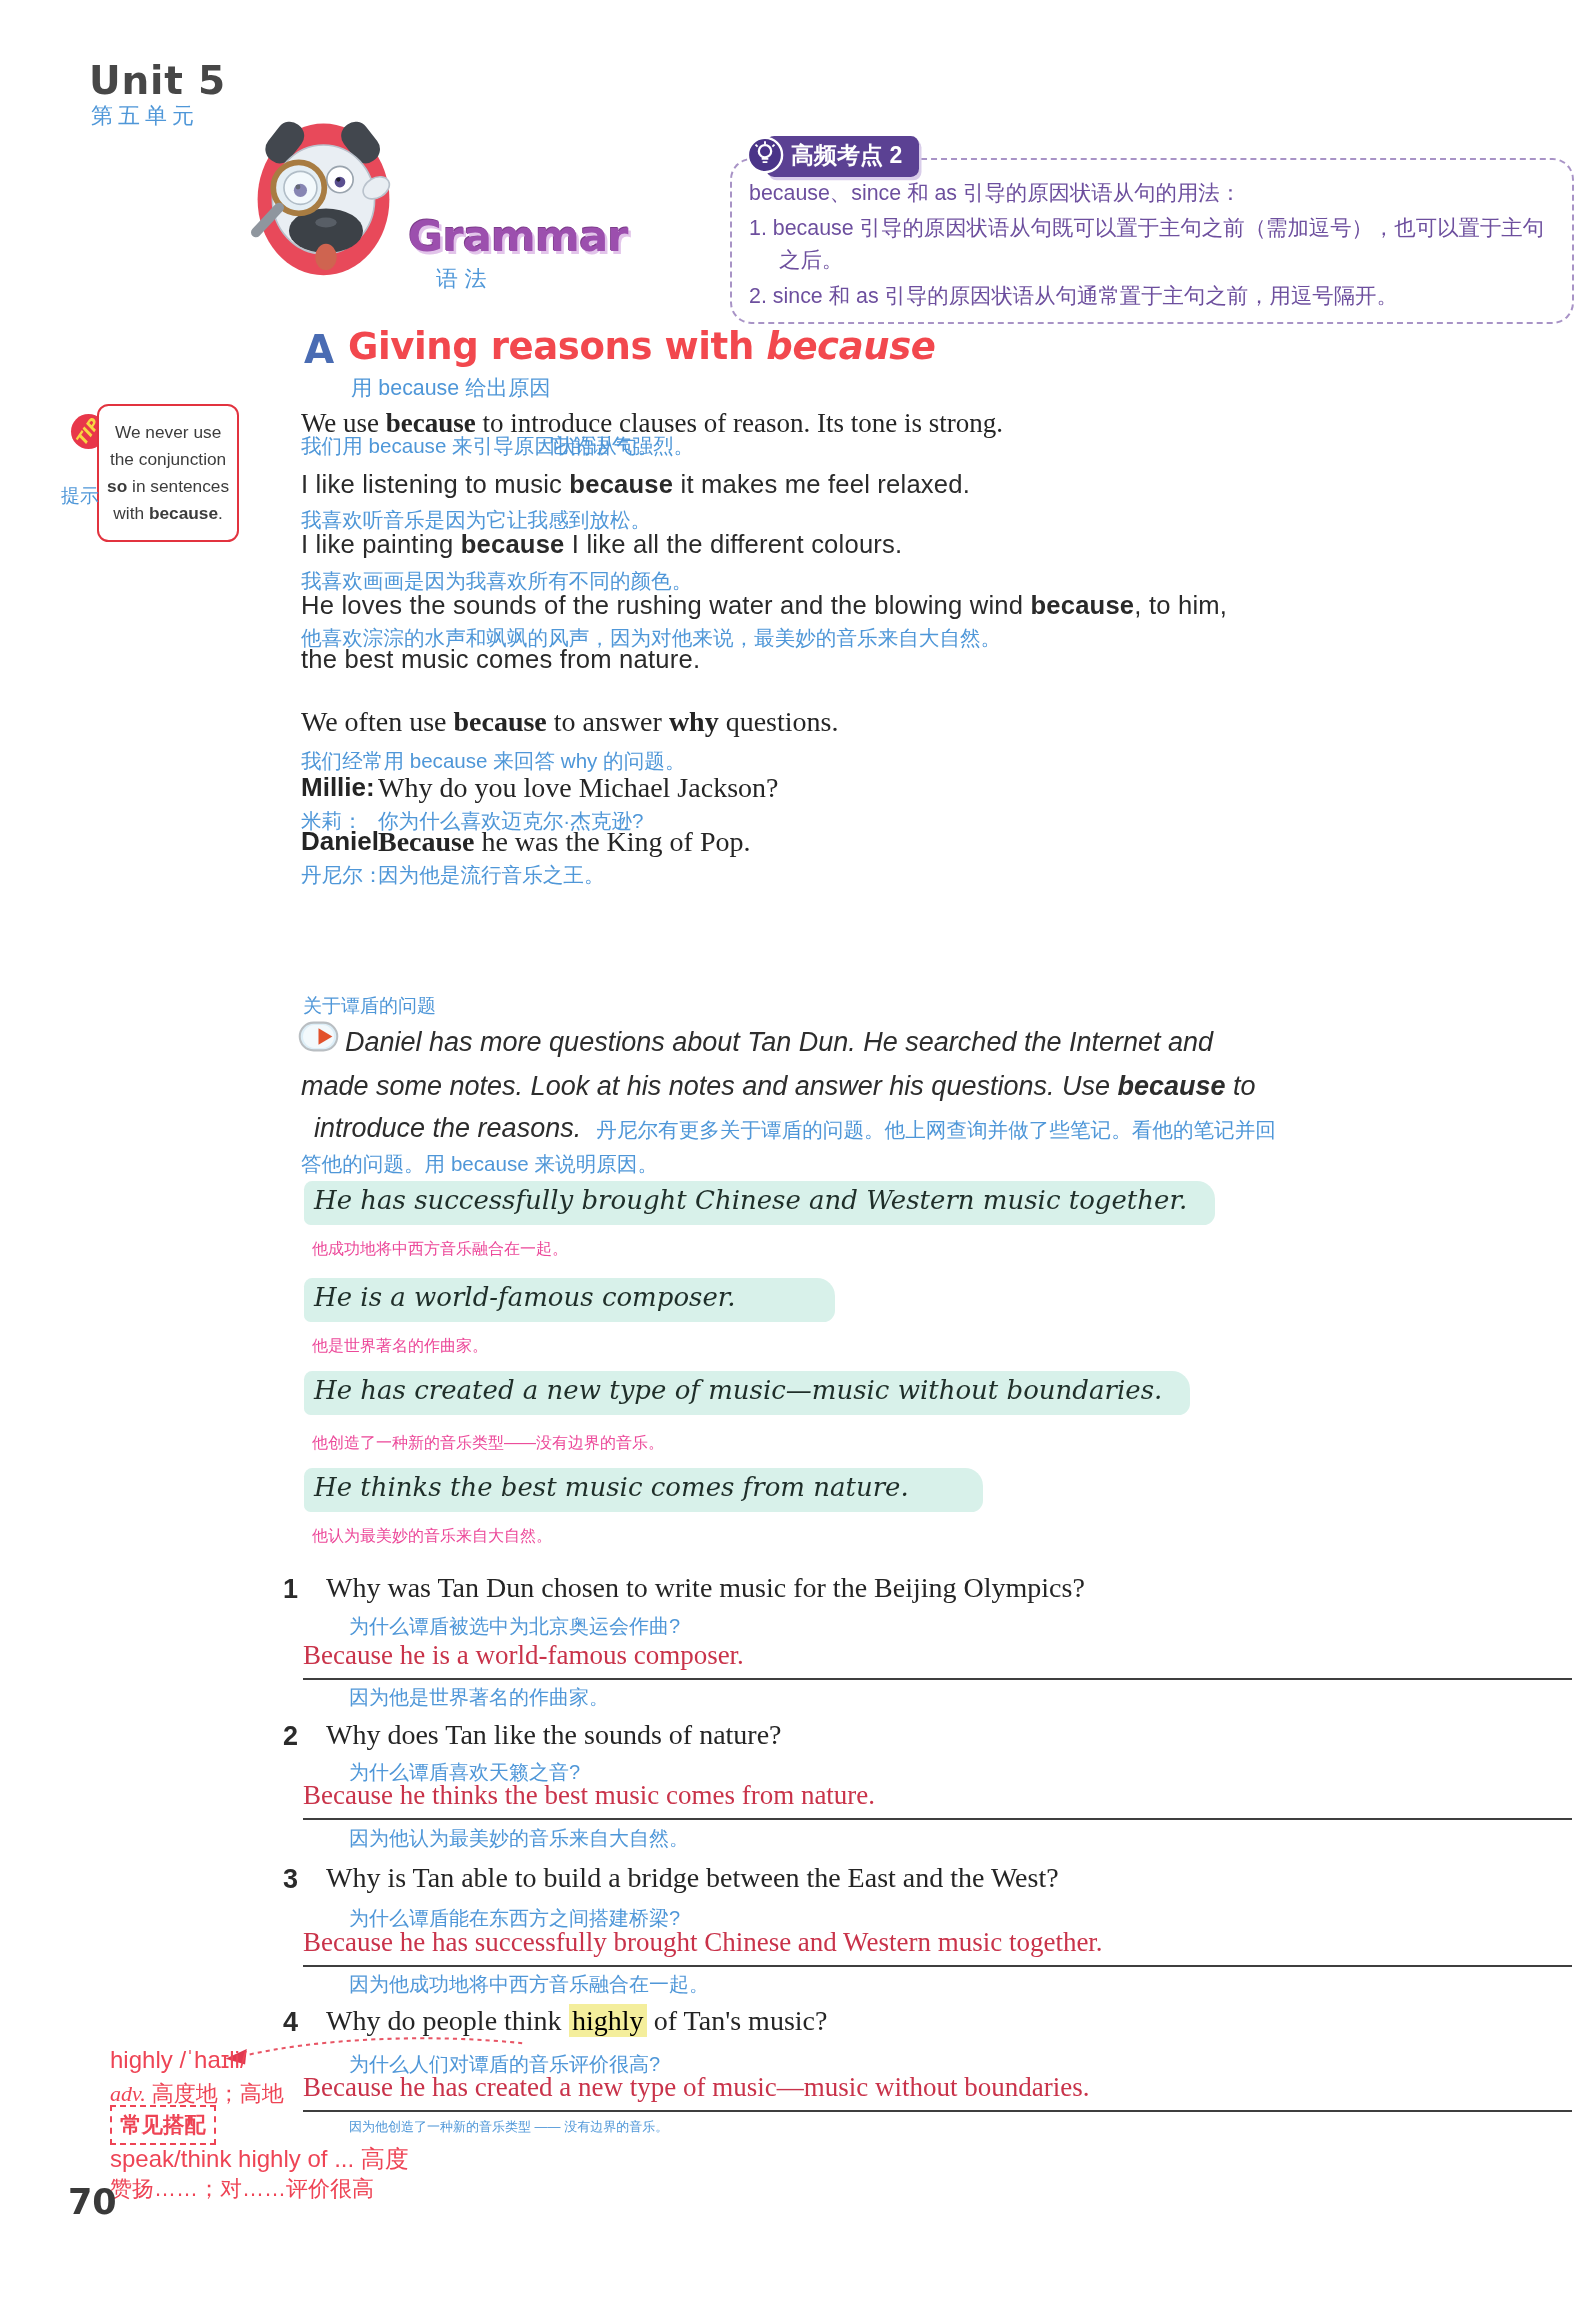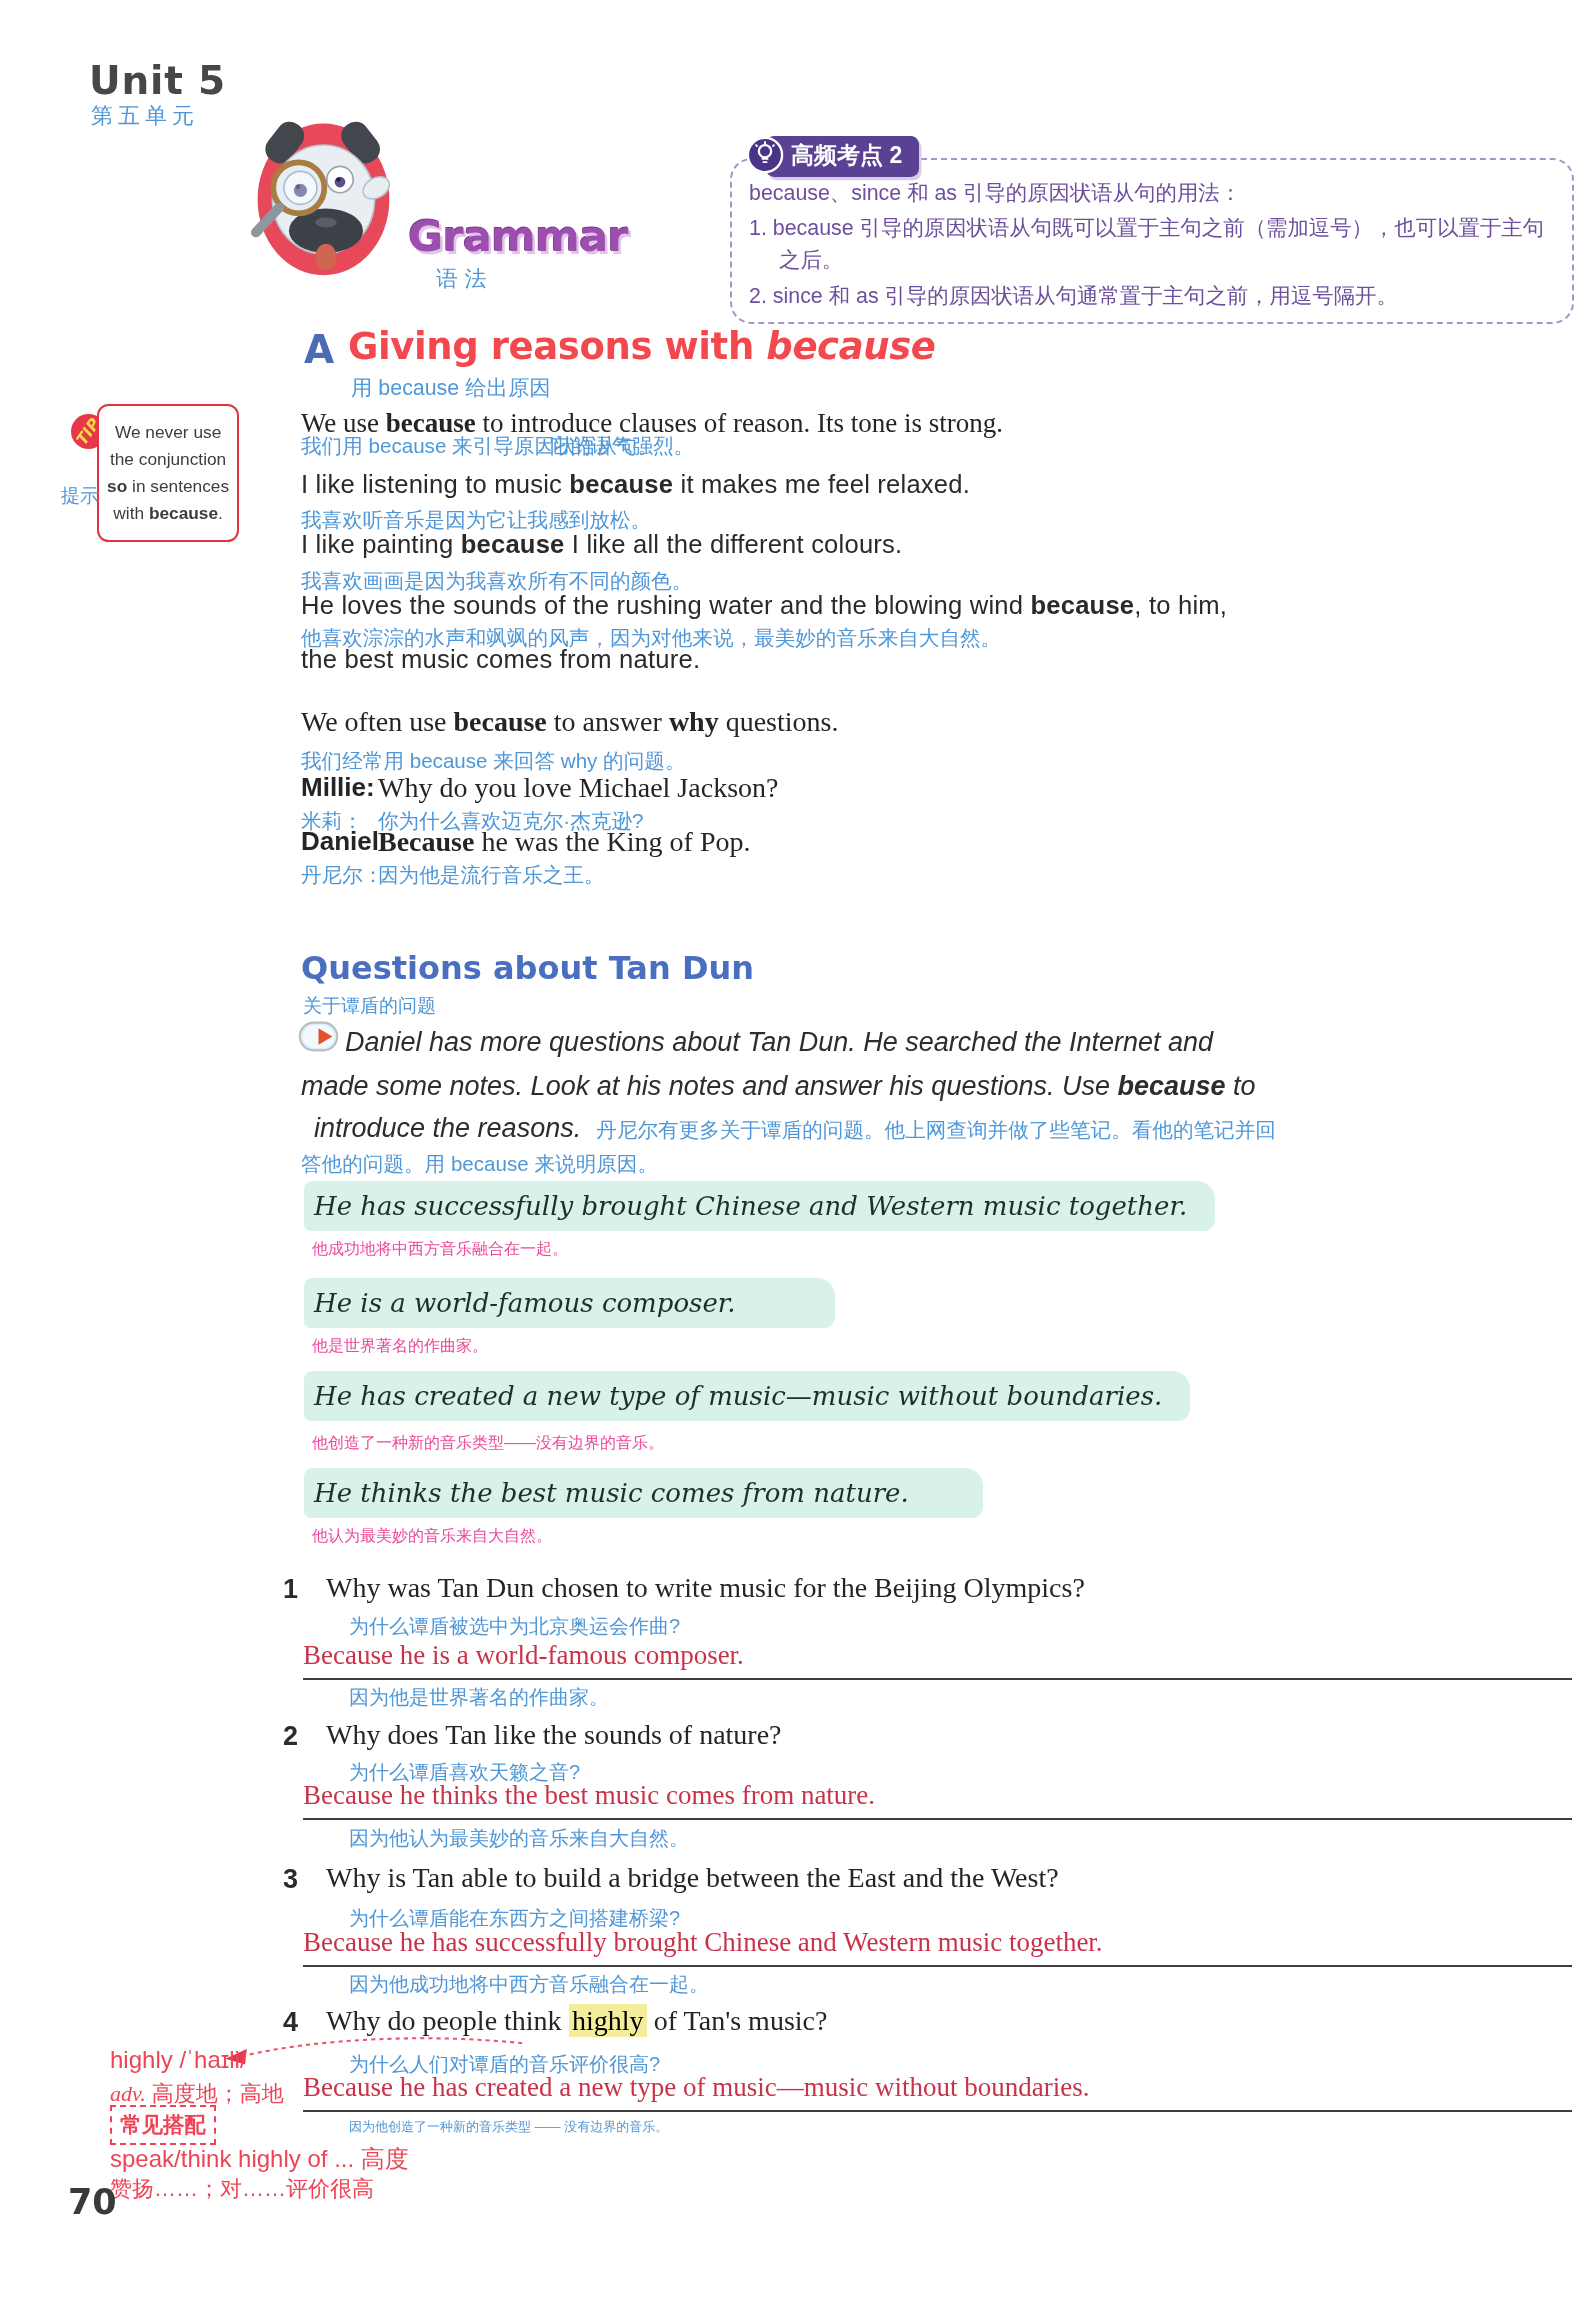--- a/index.html
+++ b/index.html
@@ -28,21 +28,21 @@
   .tip-box{width:125px;border:2.5px solid #e2333f;border-radius:11.5px;background:#fff;
            padding:13px 6.6px;text-align:center;font-size:17.3px;line-height:27px;color:#3c3c3c;}
   .tip-zh{width:162px;font-size:21.4px;line-height:33px;color:#4f97d8;}
   .s-serif{font-family:"Liberation Serif","DejaVu Serif",serif;font-size:27px;color:#252525;}
   .s-sans{font-size:25.6px;color:#2a2a2a;letter-spacing:0.2px;}
   .s-zh{font-size:20.6px;color:#4f97d8;}
   .dlg-speaker{font-weight:bold;font-size:26px;color:#242424;}
   .td-title{font-family:"DejaVu Sans",sans-serif;font-weight:bold;font-size:32px;color:#4a6fc0;}
   .instr{font-style:italic;font-size:27px;color:#2d2d2d;}
   .note-en{font-family:"DejaVu Serif",serif;font-style:italic;font-size:26px;color:#1f2e29;
-           background:#d8f1ea;padding:10px 28px 10px 10px;border-radius:8.2px 18px 11.5px 6.6px;display:inline-block;}
+           background:#d8f1ea;padding:4px 28px 10px 10px;border-radius:8.2px 18px 11.5px 6.6px;display:inline-block;}
   .note-zh{font-size:16px;color:#ec4899;}
   .qnum{font-weight:bold;font-size:27px;color:#2b2b2b;}
   .q-en{font-family:"Liberation Serif","DejaVu Serif",serif;font-size:28px;color:#252525;}
   .ans-line{width:1269px;border-bottom:2.5px solid #3f3f3f;padding-bottom:6.6px;}
   .ans{font-family:"Liberation Serif","DejaVu Serif",serif;font-size:27px;color:#c9334a;}
   .vocab{font-size:24px;color:#ee4455;}
   .vocab-pos{font-size:22px;color:#ee4455;}
   .vocab-pos i{font-family:"Liberation Serif",serif;}
   .vocab-box{border:2.5px dashed #ee4455;padding:2.5px 8.2px 4.1px;font-size:21.4px;font-weight:bold;color:#ee4455;display:inline-block;}
   .pagenum{font-family:"DejaVu Sans",sans-serif;font-weight:bold;font-size:35px;color:#3a3a3a;}
@@ -125,21 +125,20 @@
   <div class="abs dlg-speaker" style="left:301px;top:772px;">Millie:</div>
   <div class="abs s-serif" style="left:378px;top:772px;font-size:28px;">Why do you love Michael Jackson?</div>
   <div class="abs s-zh" style="left:301px;top:807px;">米莉：</div>
   <div class="abs s-zh" style="left:378px;top:807px;">你为什么喜欢迈克尔·杰克逊?</div>
 
   <div class="abs dlg-speaker" style="left:301px;top:826px;">Daniel:</div>
   <div class="abs s-serif" style="left:378px;top:826px;font-size:28px;"><b>Because</b> he was the King of Pop.</div>
   <div class="abs s-zh" style="left:301px;top:861px;">丹尼尔：</div>
   <div class="abs s-zh" style="left:378px;top:861px;">因为他是流行音乐之王。</div>
 
-  <div class="abs td-title" style="left:301px;top:949px;">Questions about Tan Dun</div>
   <div class="abs s-zh" style="left:303px;top:993px;font-size:19px;">关于谭盾的问题</div>
 
   <div class="abs" style="left:298px;top:1021px;">
     <svg width="41" height="31" viewBox="0 0 50 38">
       <rect x="2" y="2" width="46" height="34" rx="17" fill="#ddeef7" stroke="#b9bec2" stroke-width="2.5"></rect>
       <rect x="6" y="5" width="38" height="28" rx="14" fill="#ffffff" opacity="0.65"></rect>
       <polygon points="25,9 42,19 25,29" fill="#e2512b"></polygon>
     </svg>
   </div>
   <div class="abs instr" style="left:345px;top:1027px;">Daniel has more questions about Tan Dun. He searched the Internet and</div>

